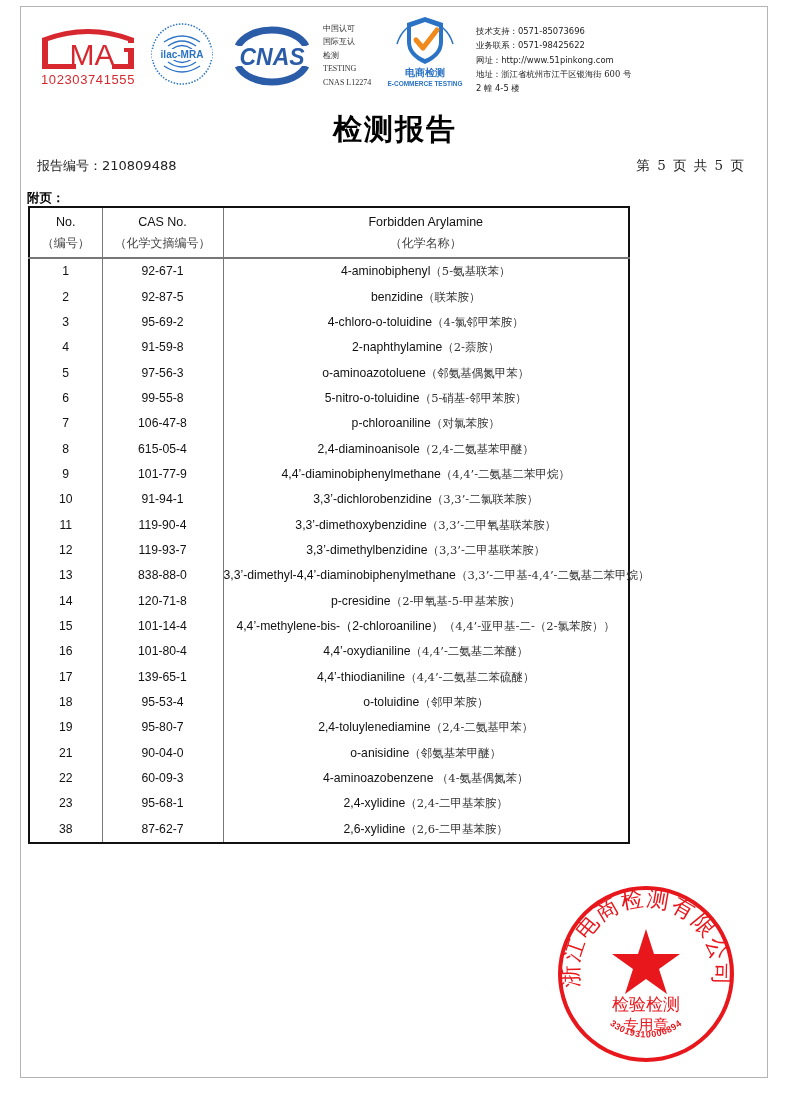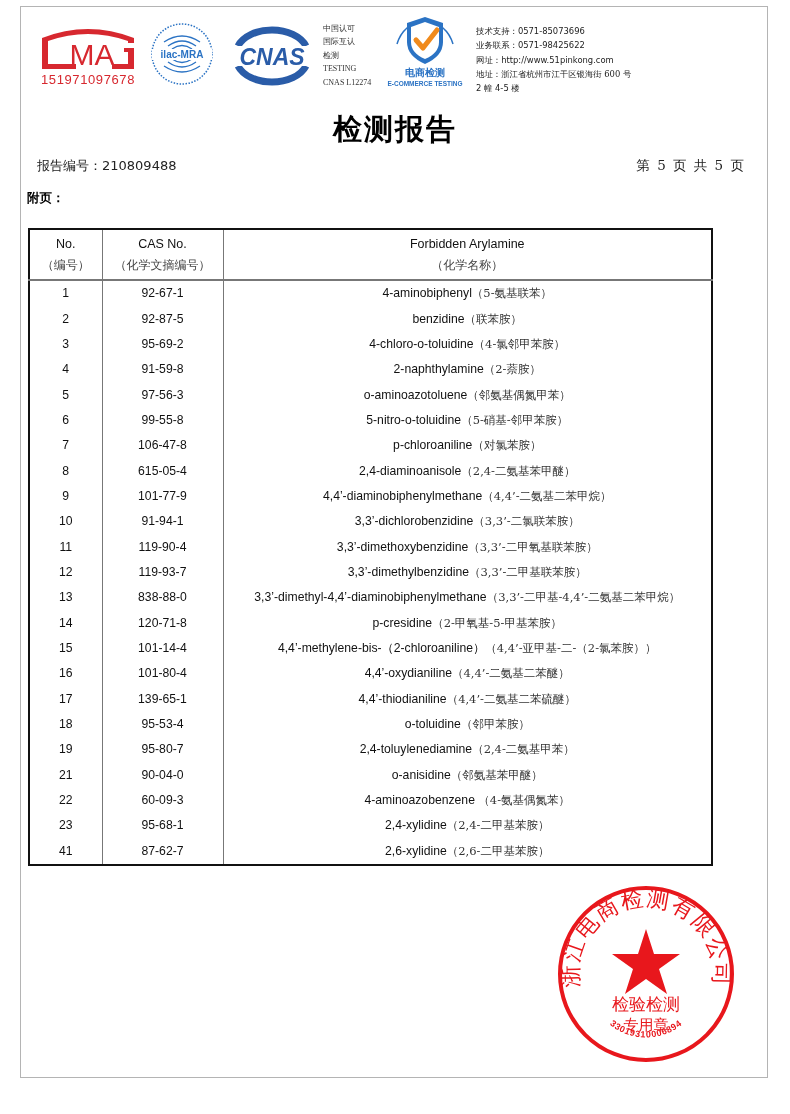--- a/index.html
+++ b/index.html
@@ -31,21 +31,21 @@
                font-size: 29px; font-weight: bold; letter-spacing: 2px;
                font-family: Liberation Mono, monospace; color: #000; }
   .report-no { position: absolute; left: 37px; top: 157px; font-size: 13px; color: #222;
                font-family: "DejaVu Sans", sans-serif; }
   .pagination { position: absolute; right: 46px; top: 157px; font-size: 13.5px; color: #222;
                 font-family: "DejaVu Serif", serif; word-spacing: 3px; }
   .appendix { position: absolute; left: 27px; top: 190px; font-size: 12.5px; font-weight: bold; color: #000;
               font-family: "DejaVu Serif", serif; }
 
   
-  .tbl { position: absolute; left: 28px; top: 228px; width: 685px; border-collapse: collapse;
+  .tbl { position: absolute; left: 28px; top: 206px; width: 602px; border-collapse: collapse;
          border: 2px solid #111; table-layout: fixed; }
   .tbl col.c1 { width: 73px; }
   .tbl col.c2 { width: 121px; }
   .tbl td, .tbl th { border-left: 1px solid #777; border-right: 1px solid #777; text-align: center;
                      padding: 0; font-weight: normal; white-space: nowrap; }
   .tbl thead th { height: 49px; border-bottom: 2px solid #777; vertical-align: middle; }
   .tbl thead .h-en { display: block; font-size: 12.5px; line-height: 20px; color: #111; }
   .tbl thead .h-cn { display: block; font-size: 12px; line-height: 22px; color: #444;
                      font-family: "DejaVu Serif", serif; }
   .tbl tbody td { height: 25.35px; font-size: 12.2px; color: #111; line-height: 25px; }
@@ -58,21 +58,21 @@
 <body>
 
 <div class="page-frame"></div>
 
 <div class="cma">
   <svg width="104" height="48" viewBox="0 0 104 48">
     <path d="M6 14 Q52 -4 98 14 L98 19 L92 19 L92 17 Q52 3 12 17 L12 40 L40 40 L40 45 L6 45 Z" fill="#d7282f"></path>
     <text x="56" y="41" text-anchor="middle" font-family="Liberation Sans, sans-serif" font-size="30" fill="#d7282f">MA</text>
     <path d="M88 24 L98 24 L98 45 L76 45 L76 40 L92 40 L92 28 L88 28 Z" fill="#d7282f"></path>
   </svg>
-  <div class="cma-text">151971097678</div>
+  <div class="cma-text">102303741555</div>
 </div>
 
 <div class="ilac">
   <svg width="64" height="64" viewBox="0 0 64 64">
     <circle cx="32" cy="32" r="30" fill="#ffffff" stroke="#2b73c4" stroke-width="1.5" stroke-dasharray="1.5 1.5"></circle>
     <path d="M14 20 Q32 8 50 20" fill="none" stroke="#2b73c4" stroke-width="1.3"></path>
     <path d="M18 24 Q32 14 46 24" fill="none" stroke="#2b73c4" stroke-width="1.3"></path>
     <path d="M22 27 Q32 20 42 27" fill="none" stroke="#2b73c4" stroke-width="1.3"></path>
     <path d="M14 44 Q32 56 50 44" fill="none" stroke="#2b73c4" stroke-width="1.3"></path>
     <path d="M18 40 Q32 50 46 40" fill="none" stroke="#2b73c4" stroke-width="1.3"></path>
@@ -251,21 +251,21 @@
         <td>22</td>
         <td>60-09-3</td>
         <td><span>4-aminoazobenzene </span><span class="cn">（4-氨基偶氮苯）</span></td>
       </tr>
       <tr>
         <td>23</td>
         <td>95-68-1</td>
         <td><span>2,4-xylidine</span><span class="cn">（2,4-二甲基苯胺）</span></td>
       </tr>
       <tr>
-        <td>41</td>
+        <td>38</td>
         <td>87-62-7</td>
         <td><span>2,6-xylidine</span><span class="cn">（2,6-二甲基苯胺）</span></td>
       </tr>
     </tbody>
 </table>
 
 <div class="stamp">
   <svg width="180" height="180" viewBox="0 0 180 180">
     <defs>
       <path id="ringPath" d="M 30 122 A 68 68 0 1 1 150 122"></path>

